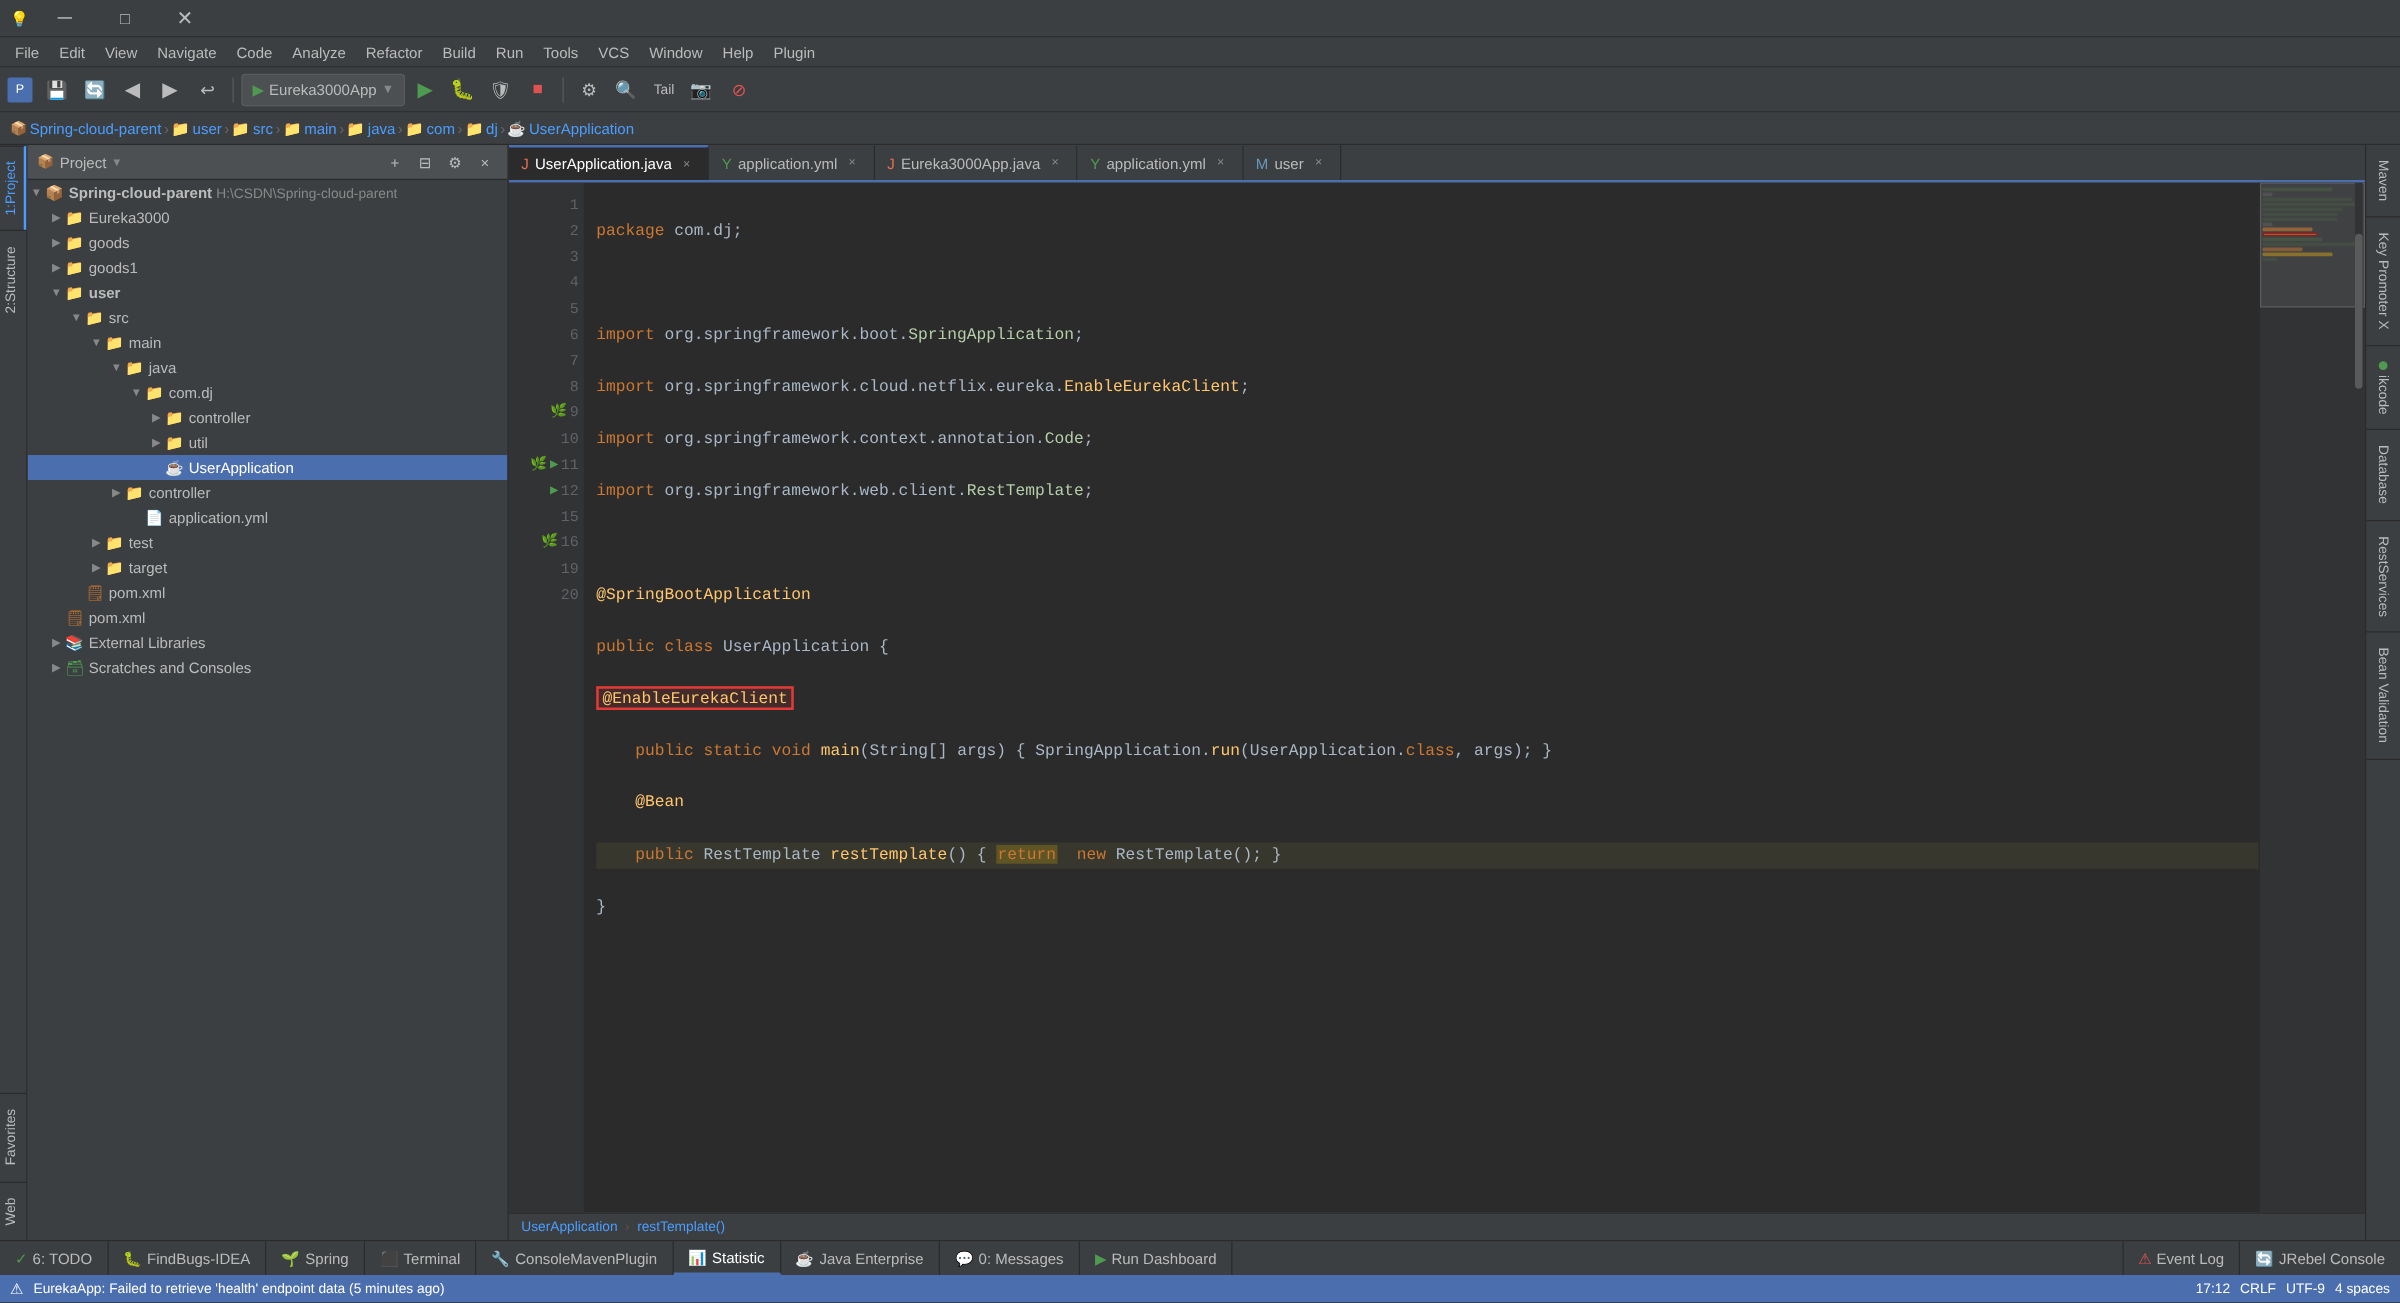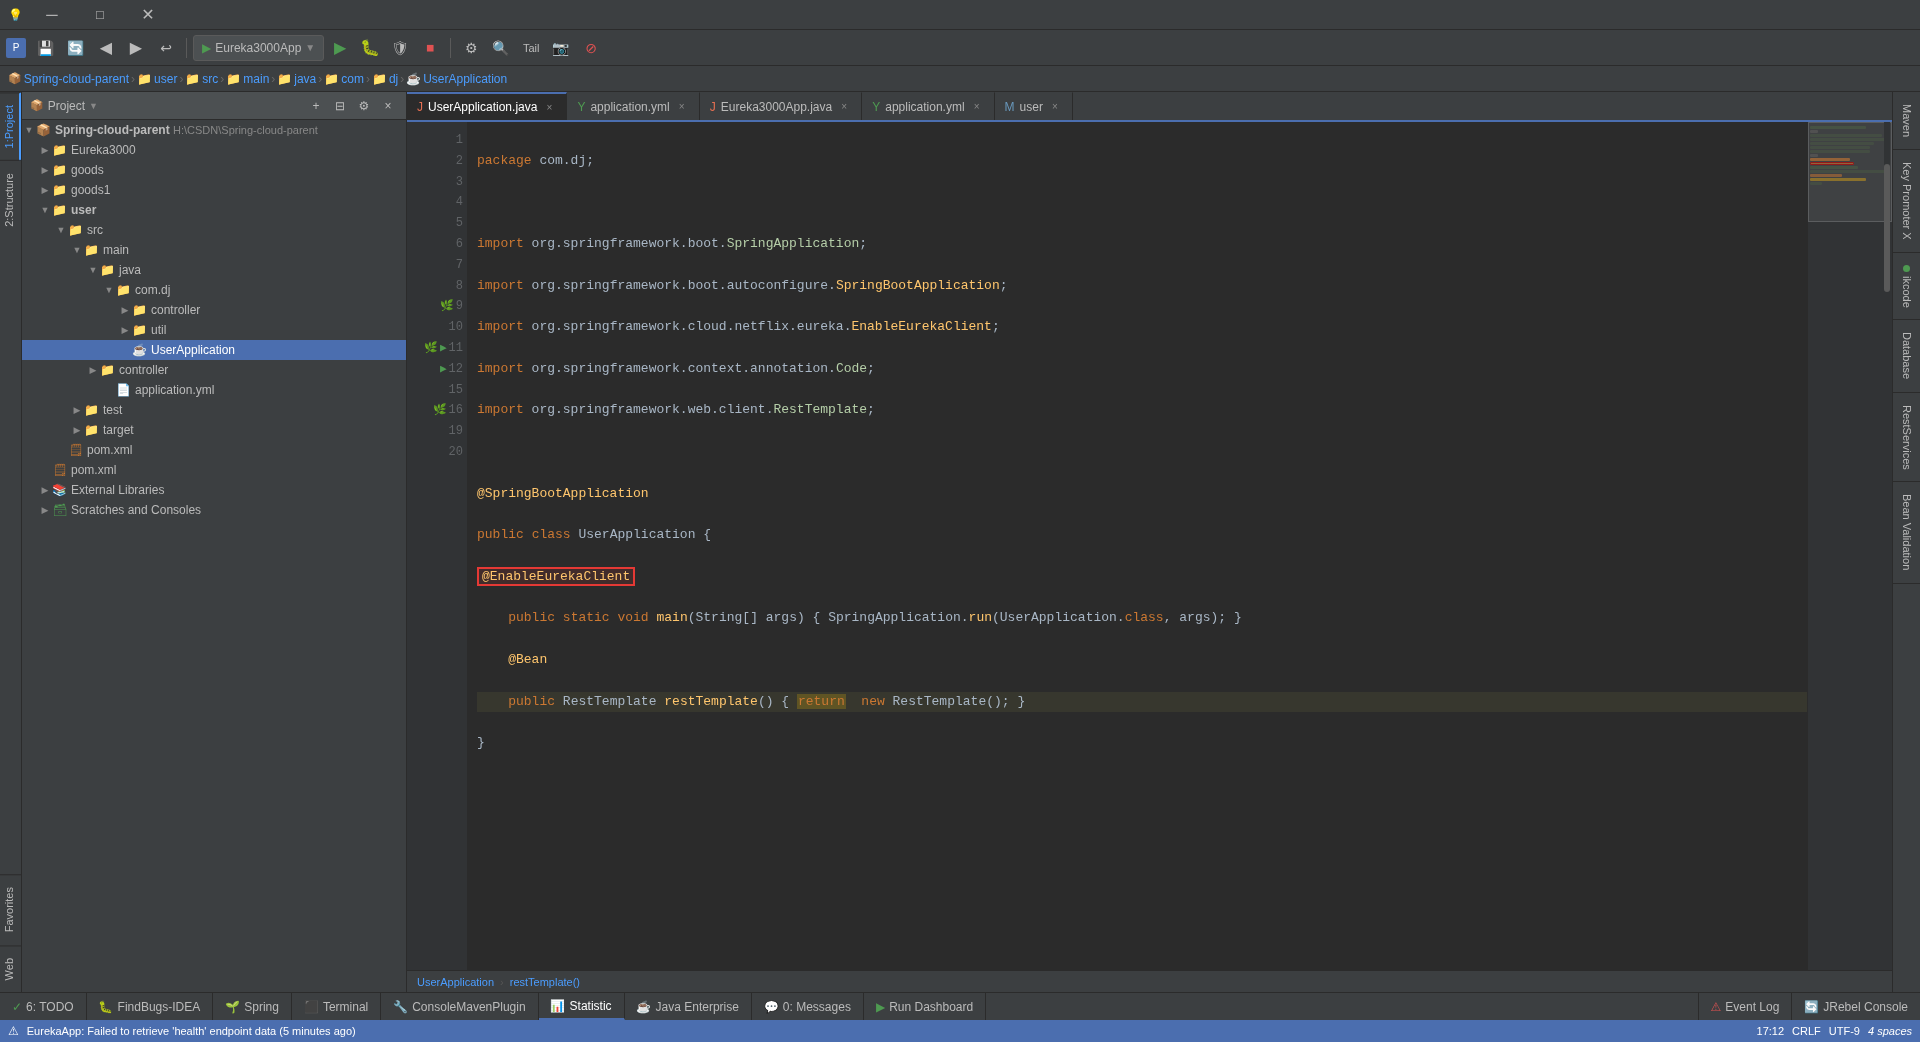--- a/index.html
+++ b/index.html
@@ -103,20 +103,36 @@
 
   <div id="title-bar">
     <span style="margin-right:6px;">💡</span>
     <div style="display:flex; gap:2px;">
       <div style="width:46px; height:30px; display:flex; align-items:center; justify-content:center; cursor:pointer; color:#bbbbbb; font-size:16px;">─</div>
       <div style="width:46px; height:30px; display:flex; align-items:center; justify-content:center; cursor:pointer; color:#bbbbbb; font-size:13px;">□</div>
       <div style="width:46px; height:30px; display:flex; align-items:center; justify-content:center; cursor:pointer; color:#bbbbbb; font-size:16px;">✕</div>
     </div>
   </div>
 
+  <div id="menu-bar" style="background:#3c3f41; height:24px; display:flex; align-items:center; padding:0 4px; border-bottom:1px solid #2b2b2b;">
+    <div class="menu-item">File</div>
+    <div class="menu-item">Edit</div>
+    <div class="menu-item">View</div>
+    <div class="menu-item">Navigate</div>
+    <div class="menu-item">Code</div>
+    <div class="menu-item">Analyze</div>
+    <div class="menu-item">Refactor</div>
+    <div class="menu-item">Build</div>
+    <div class="menu-item">Run</div>
+    <div class="menu-item">Tools</div>
+    <div class="menu-item">VCS</div>
+    <div class="menu-item">Window</div>
+    <div class="menu-item">Help</div>
+    <div class="menu-item">Plugin</div>
+  </div>
 
   <div id="toolbar" style="background:#3c3f41; height:36px; display:flex; align-items:center; padding:0 6px; border-bottom:1px solid #2b2b2b; gap:2px;">
     <div style="width:20px; height:20px; background:#4b6eaf; border-radius:2px; display:flex; align-items:center; justify-content:center; font-size:10px; color:white; margin-right:4px;">P</div>
     <div class="tb-btn">💾</div>
     <div class="tb-btn">🔄</div>
     <div class="tb-btn" style="font-size:16px;">◀</div>
     <div class="tb-btn" style="font-size:16px;">▶</div>
     <div class="tb-btn">↩</div>
     <div style="width:1px; height:20px; background:#5a5a5a; margin:0 4px;"></div>
     <div class="run-config">
@@ -417,21 +433,20 @@
             <div style="display:flex; justify-content:flex-end; align-items:center; height:20.8px; gap:2px;">
               <span>20</span>
             </div>
           </div>
         </div>
 
         <div class="code-content">
 <span class="line"><span class="keyword">package</span> com.dj;</span>
 <span class="line"> </span>
 <span class="line"><span class="keyword">import</span> org.springframework.boot.<span class="import-class">SpringApplication</span>;</span>
-<span class="line"><span class="keyword">import</span> org.springframework.boot.autoconfigure.<span class="annotation">SpringBootApplication</span>;</span>
 <span class="line"><span class="keyword">import</span> org.springframework.cloud.netflix.eureka.<span class="annotation">EnableEurekaClient</span>;</span>
 <span class="line"><span class="keyword">import</span> org.springframework.context.annotation.<span class="import-class">Code</span>;</span>
 <span class="line"><span class="keyword">import</span> org.springframework.web.client.<span class="import-class">RestTemplate</span>;</span>
 <span class="line"> </span>
 <span class="line"><span class="annotation">@SpringBootApplication</span></span>
 <span class="line"><span class="keyword">public</span> <span class="keyword">class</span> <span class="classname">UserApplication</span> {</span>
 <span class="line"><span class="red-highlight"><span class="annotation">@EnableEurekaClient</span></span></span>
 <span class="line">    <span class="keyword">public</span> <span class="keyword">static</span> <span class="keyword">void</span> <span class="method-name">main</span>(String[] args) { <span class="classname">SpringApplication</span>.<span class="method-name">run</span>(<span class="classname">UserApplication</span>.<span class="keyword">class</span>, args); }</span>
 <span class="line">    <span class="annotation">@Bean</span></span>
 <span class="line curr-line">    <span class="keyword">public</span> <span class="classname">RestTemplate</span> <span class="method-name">restTemplate</span>() { <span class="keyword" style="background:rgba(255,200,0,0.2); padding:0 1px;">return</span>  <span class="keyword">new</span> <span class="classname">RestTemplate</span>(); }</span>
@@ -535,16 +550,16 @@
     </div>
   </div>
 
   <div id="status-bar" style="height:22px; background:#4b6eaf; display:flex; align-items:center; padding:0 8px; gap:8px;">
     <span style="color:#ffffff; font-size:12px;">⚠</span>
     <span style="color:#ffffff; font-size:11px;">EurekaApp: Failed to retrieve 'health' endpoint data (5 minutes ago)</span>
     <div style="flex:1;"></div>
     <span style="color:#ffffff; font-size:11px; cursor:pointer;">17:12</span>
     <span style="color:#ffffff; font-size:11px; cursor:pointer;">CRLF</span>
     <span style="color:#ffffff; font-size:11px; cursor:pointer;">UTF-9</span>
-    <span style="color:#ffffff; font-size:11px; cursor:pointer;font-style:italic;">4 spaces</span>
+    <span style="color:#ffffff; font-size:11px; cursor:pointer;">4 spaces</span>
   </div>
 
 </div>
 
 </body></html>

